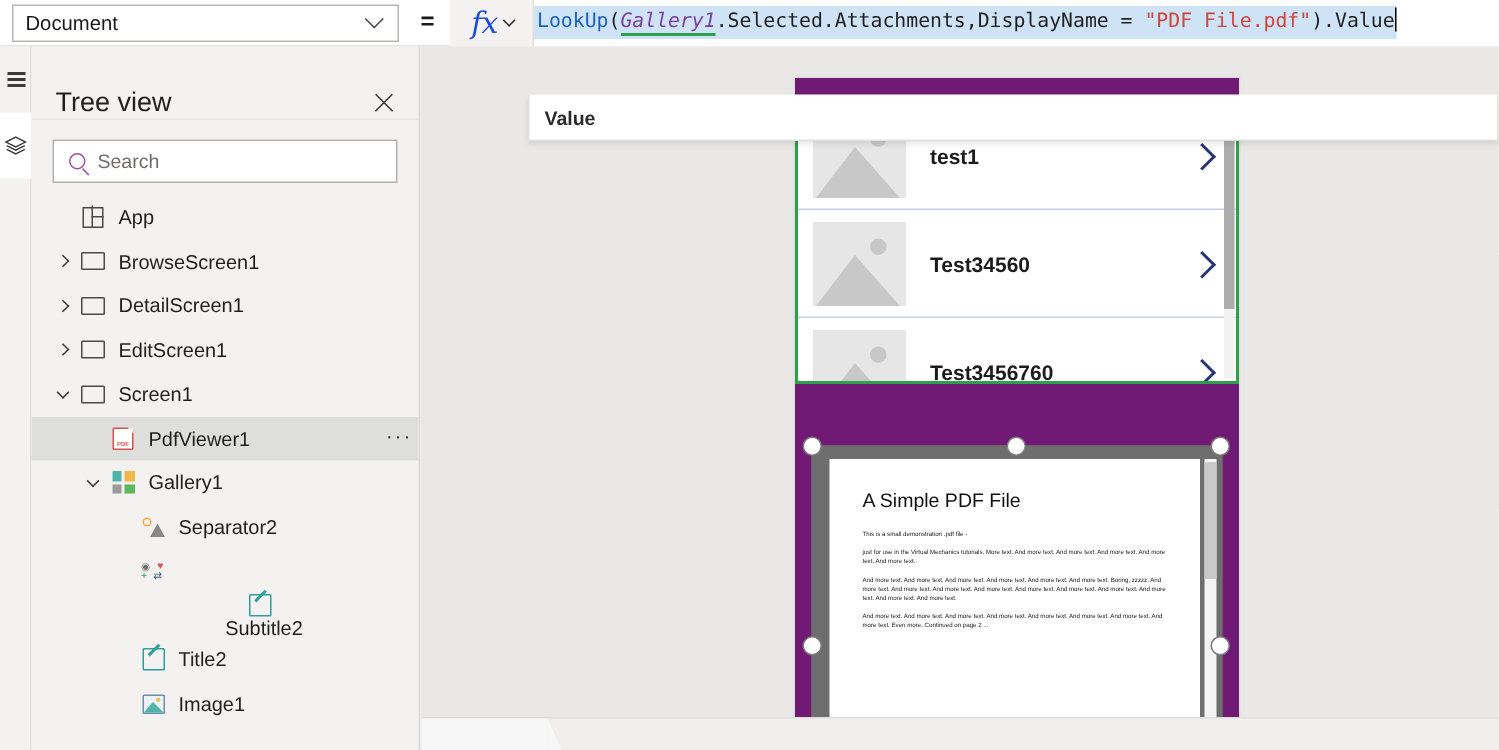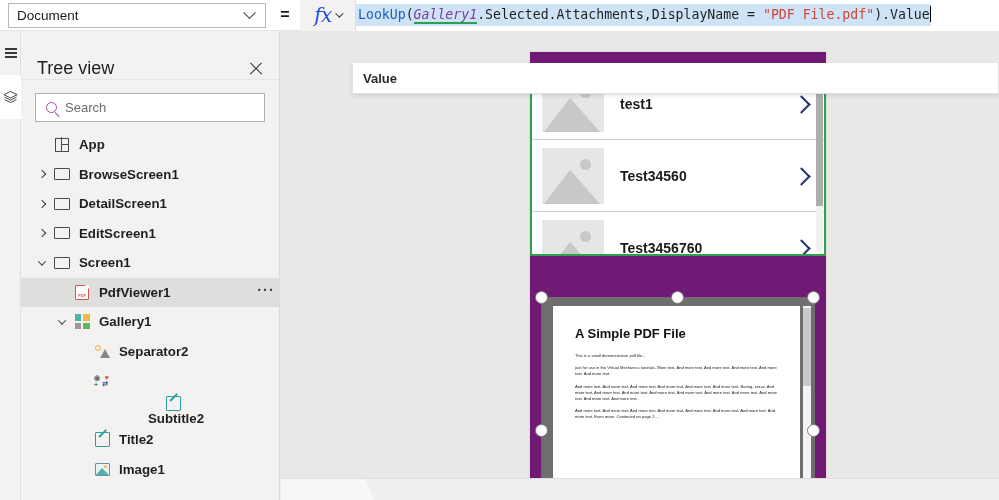--- a/index.html
+++ b/index.html
@@ -126,21 +126,21 @@
   }
   .mag::after {
     content:""; position: absolute; right: -4px; bottom: -3.5px;
     width: 6px; height: 1.4px; background: #9b4f96;
     transform: rotate(45deg);
   }
 
   .tree-list { margin-top: 8px; }
   .tree-row {
     height: 29.5px; display: flex; align-items: center;
-    font-size: 13.3px; color: #201f1e; position: relative; font-weight: bold;
+    font-size: 13.3px; color: #201f1e; position: relative;
   }
   .tree-row.selected { background: #dededc; }
   .tw-chev {
     width: 18px; display: flex; align-items: center; justify-content: center;
     flex: none;
   }
   .tw-chev i {
     display: block; width: 6px; height: 6px; border-right: 1.3px solid #3b3a39;
     border-bottom: 1.3px solid #3b3a39; transform: rotate(-45deg);
   }
@@ -288,21 +288,21 @@
   .pdfviewer {
     position: absolute; left: 11px; top: 245px; width: 274px; height: 193px;
     background: #6e6e6e; border: 1px solid #6e6e6e;
   }
   .pdf-page {
     position: absolute; left: 11px; top: 8px; right: 14px; bottom: -1px;
     background: #fff; overflow: hidden; padding: 20px 22px;
   }
   .pdf-h1 {
     font-family: "Liberation Sans", sans-serif;
-    font-size: 13px; color: #111; margin: 0 0 12px 0; font-weight: bold;
+    font-size: 13px; color: #111; margin: 0 0 12px 0; font-weight: normal;
   }
   .pdf-p {
     font-size: 4.1px; line-height: 6.2px; color: #1a1a1a; margin: 0 0 6px 0;
     font-family: "Liberation Sans", sans-serif;
   }
   .pdf-scroll {
     position: absolute; right: 3px; top: 8px; width: 8px; bottom: 2px;
     background: #f4f4f4;
   }
   .pdf-scroll-thumb {

